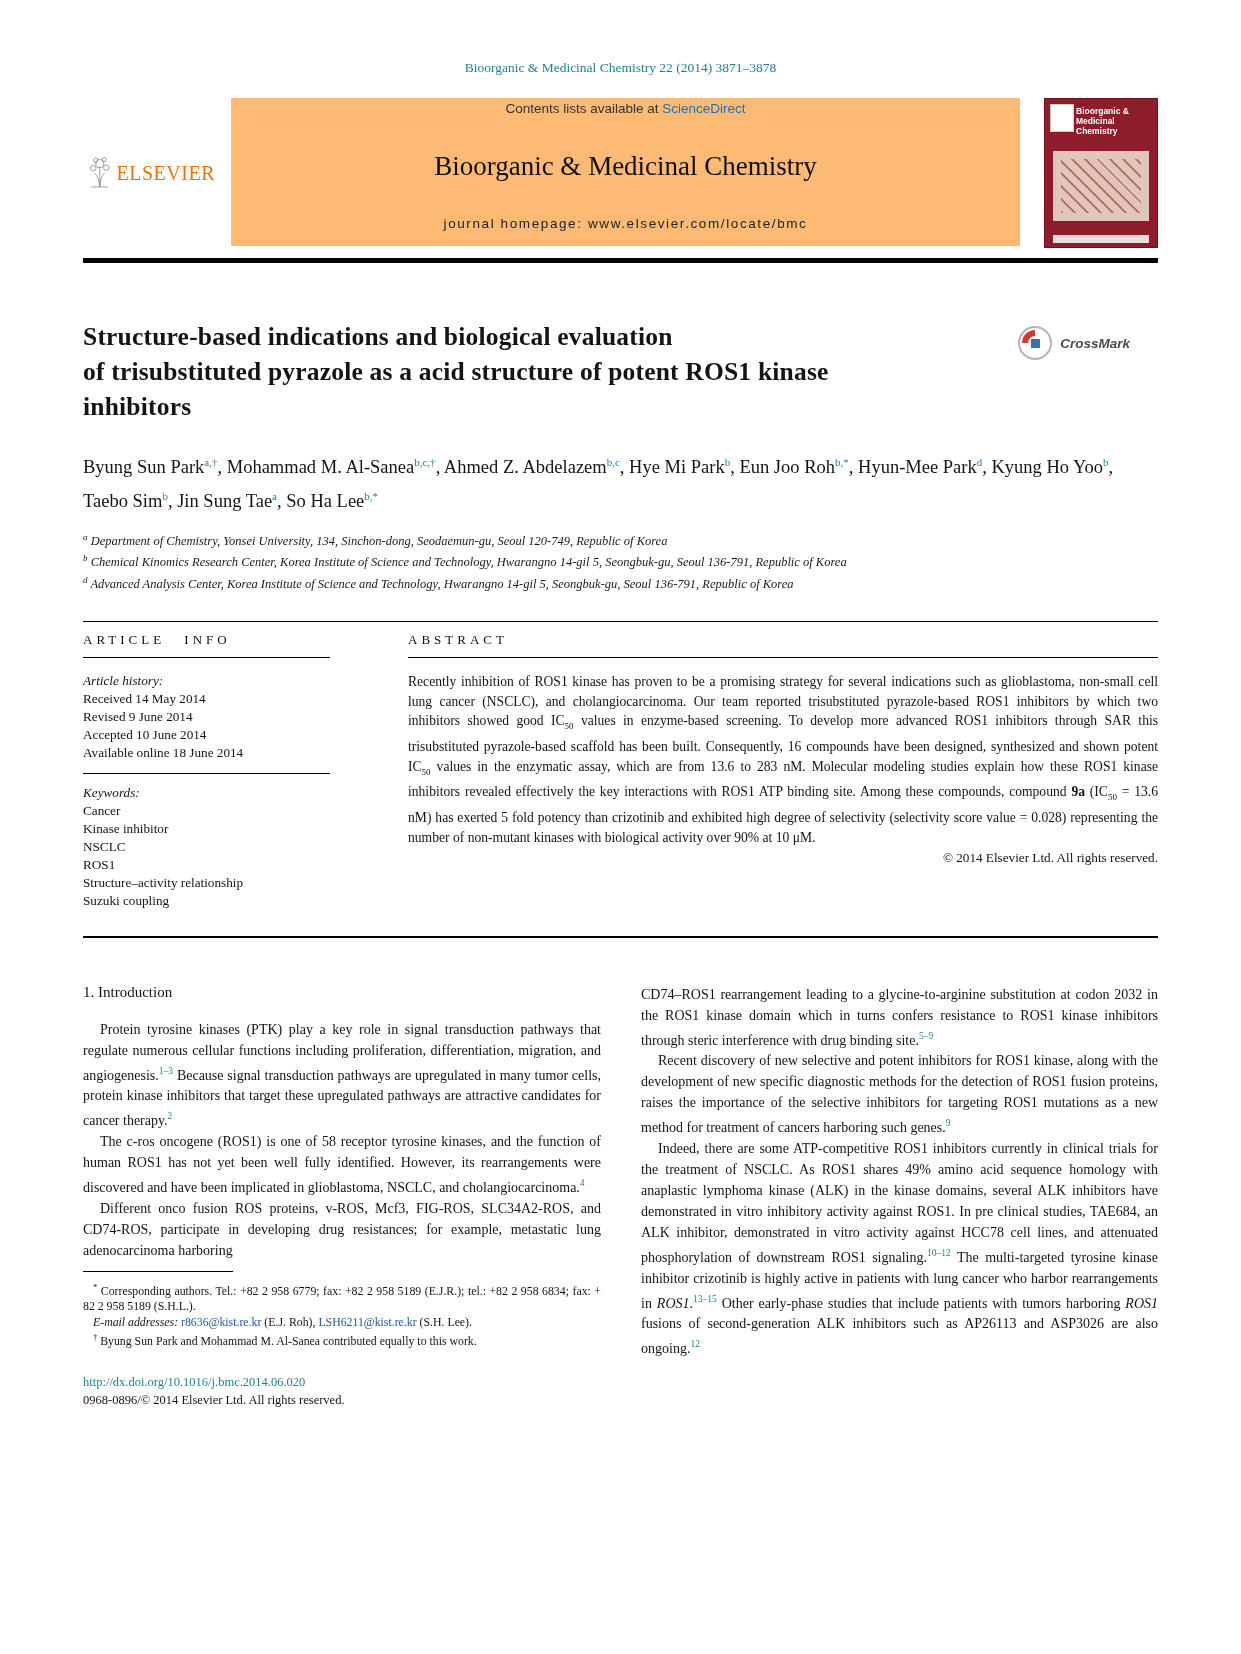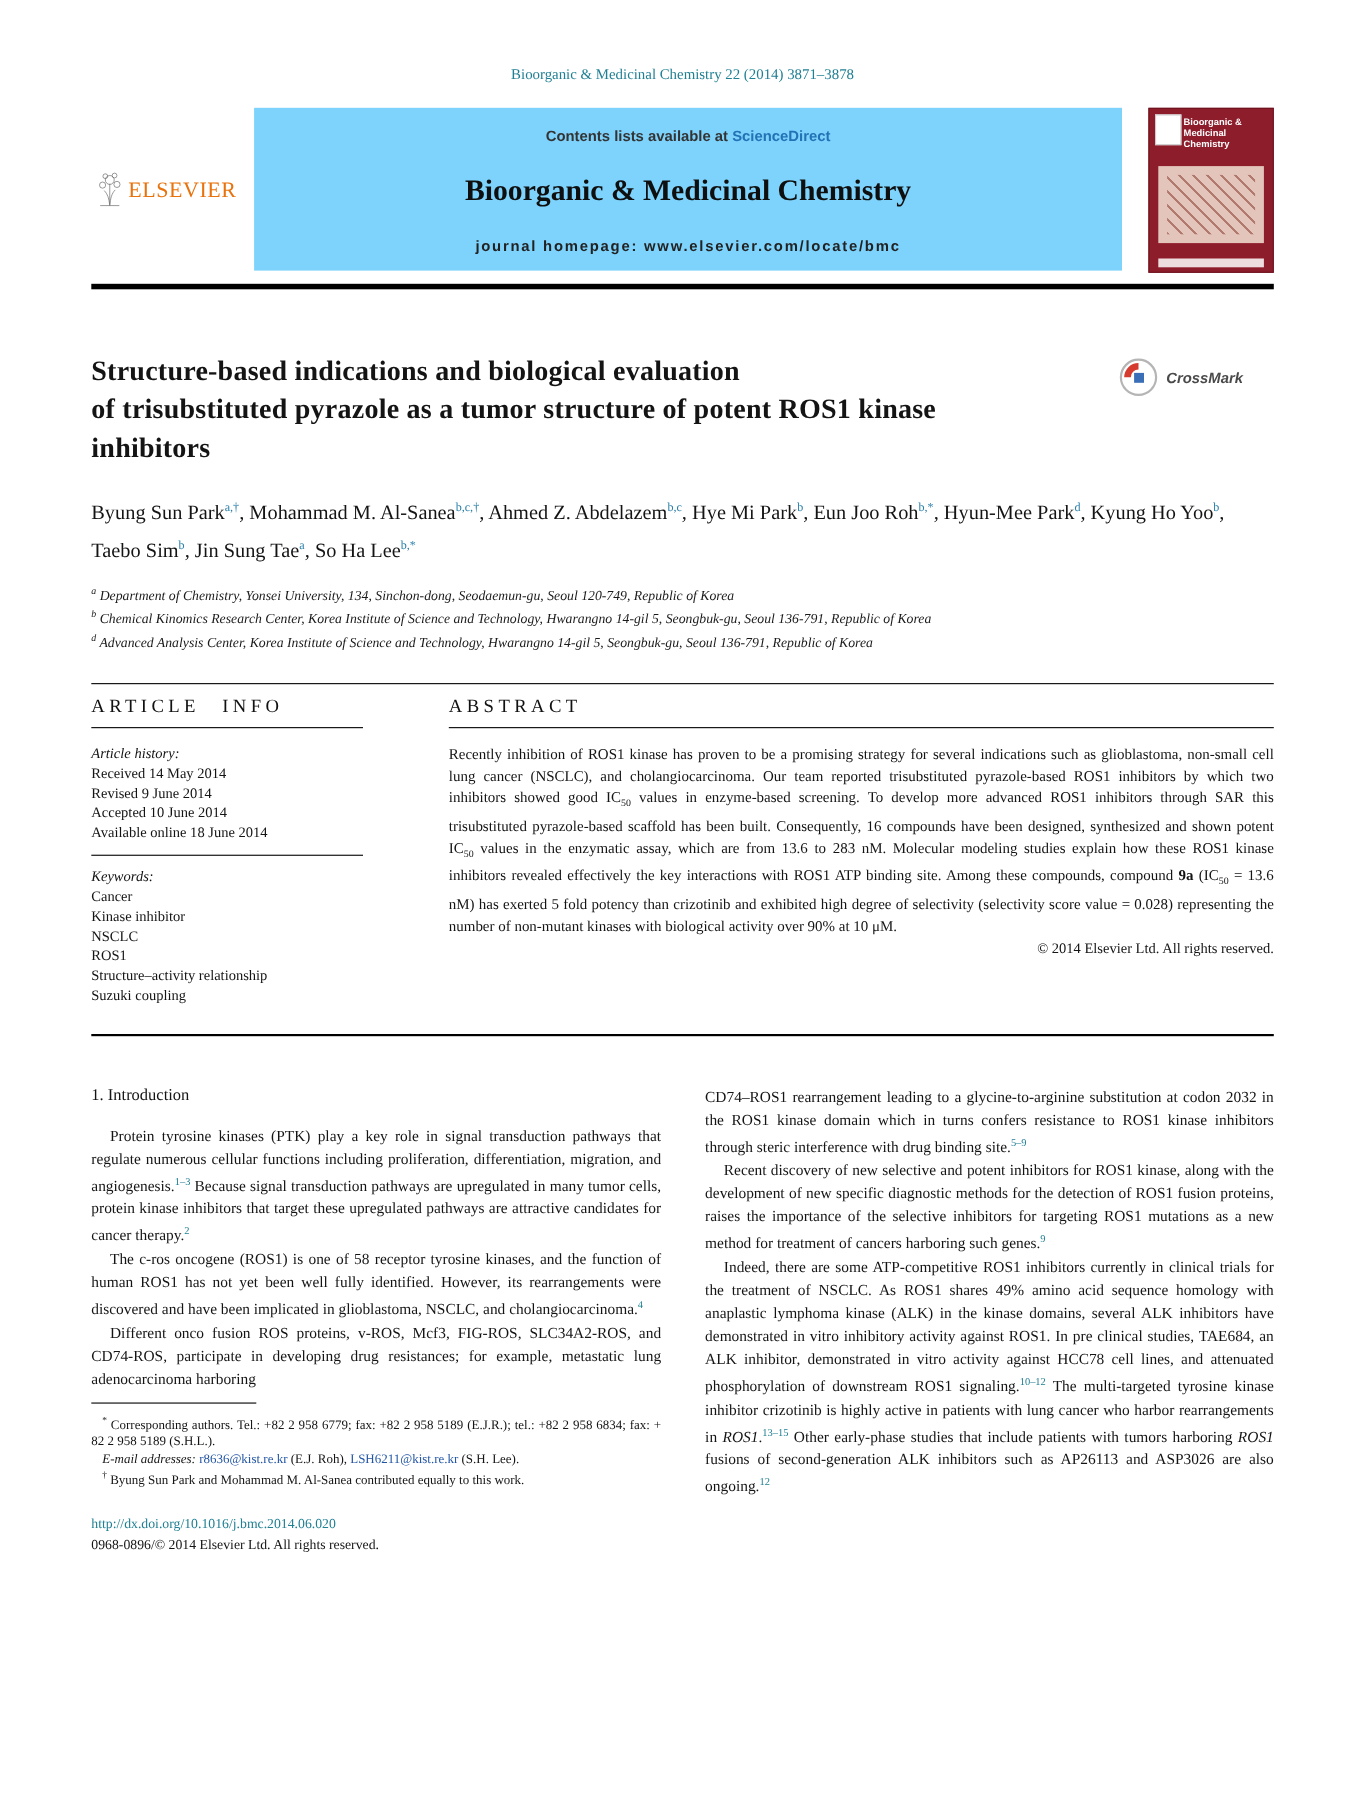--- a/index.html
+++ b/index.html
@@ -9,21 +9,21 @@
   }
   .content{width:1075px;margin-left:83px;}
 
   
   .citation{padding-top:60px;text-align:center;font-size:13.5px;color:#1f7f93;}
 
   
   .header-row{margin-top:22px;display:flex;height:148px;}
   .logo-block{width:132px;display:flex;flex-direction:row;align-items:center;justify-content:flex-end;}
   .elsevier-word{font-size:20px;color:#e8720c;letter-spacing:.5px;margin-top:2px;}
-  .gray-box{flex:1;background:#7dd3fc;margin-left:16px;margin-right:24px;display:flex;flex-direction:column;justify-content:space-between;text-align:center;padding:18px 0 15px;font-weight:bold;}
+  .gray-box{flex:1;background:#fdba74;margin-left:16px;margin-right:24px;display:flex;flex-direction:column;justify-content:space-between;text-align:center;padding:3px 0 15px;}
   .contents-line{font-family:"Liberation Sans",sans-serif;font-size:13.5px;color:#333;}
   .sd-link{color:#2272b5;text-decoration:none;cursor:pointer;}
   .journal-name{font-size:27px;color:#0f0f0f;}
   .homepage-line{font-family:"Liberation Sans",sans-serif;font-size:13.5px;letter-spacing:1.6px;color:#222;}
   .hp-link{color:#222;text-decoration:none;cursor:pointer;}
 
   .cover{width:112px;height:148px;background:#8e1d2c;position:relative;border:1px solid #6e121f;cursor:pointer;}
   .cover-topbox{position:absolute;top:5px;left:5px;width:22px;height:26px;background:#fff;border:1px solid #ccc;}
   .cover-title{position:absolute;top:7px;left:31px;right:4px;color:#ffffff;font-family:"Liberation Sans",sans-serif;font-weight:bold;font-size:8.5px;line-height:10px;text-align:left;}
   .cover-art{position:absolute;top:52px;left:8px;right:8px;height:70px;background:#f3e3d4;opacity:.85;}
@@ -44,21 +44,21 @@
   .authors sup{font-size:11px;color:#2a7fa8;}
   .affiliations{margin-top:13px;font-style:italic;font-size:12.5px;line-height:17px;color:#1a1a1a;}
   .affiliations sup{font-size:9px;}
 
   
   .info-section{margin-top:28px;}
   .info-rule{height:1px;background:#000;}
   .info-cols{display:flex;}
   .info-left{width:247px;}
   .info-right{width:750px;margin-left:78px;}
-  .info-heading{font-size:17px;letter-spacing:4px;word-spacing:12px;padding:10px 0 9px;color:#111;}
+  .info-heading{font-size:13px;letter-spacing:4px;word-spacing:12px;padding:10px 0 9px;color:#111;}
   .heading-rule{height:1px;background:#000;}
   .info-body{padding-top:14px;}
   .history-label,.keywords-label{font-style:italic;font-size:13.2px;line-height:18px;}
   .history-line,.keyword{font-size:13.2px;line-height:18px;}
   .mini-rule{height:1px;background:#000;margin:11px 0 10px;width:100%;}
   .abstract-text{margin:0;font-size:13.6px;line-height:19.8px;text-align:justify;}
   .abstract-text sub{font-size:9px;}
   .abstract-copyright{text-align:right;font-size:13.2px;margin-top:3px;}
   .section-end-rule{height:2px;background:#000;margin-top:26px;}
 
@@ -124,21 +124,21 @@
         <div class="cover-bottom"></div>
       </div>
 
     </div>
 
     <div class="black-bar"></div>
 
     <div class="title-row">
       <h1 class="title">
         <span>Structure-based indications and biological evaluation</span><br>
-        <span>of trisubstituted pyrazole as a tumor structure of potent ROS1 kinase</span><br>
+        <span>of trisubstituted pyrazole as a acid structure of potent ROS1 kinase</span><br>
         <span>inhibitors</span>
       </h1>
       <div class="crossmark">
         <svg width="36" height="36" viewBox="0 0 36 36">
           <circle cx="18" cy="18" r="16" fill="#ffffff" stroke="#b5b5b5" stroke-width="2"></circle>
           <path d="M18 5 A13 13 0 0 0 5 18 L11 18 A7 7 0 0 1 18 11 Z" fill="#d63b2f"></path>
           <rect x="14" y="14" width="9" height="9" fill="#3a6fb7"></rect>
         </svg>
         <span class="cm-text">CrossMark</span>
       </div>

